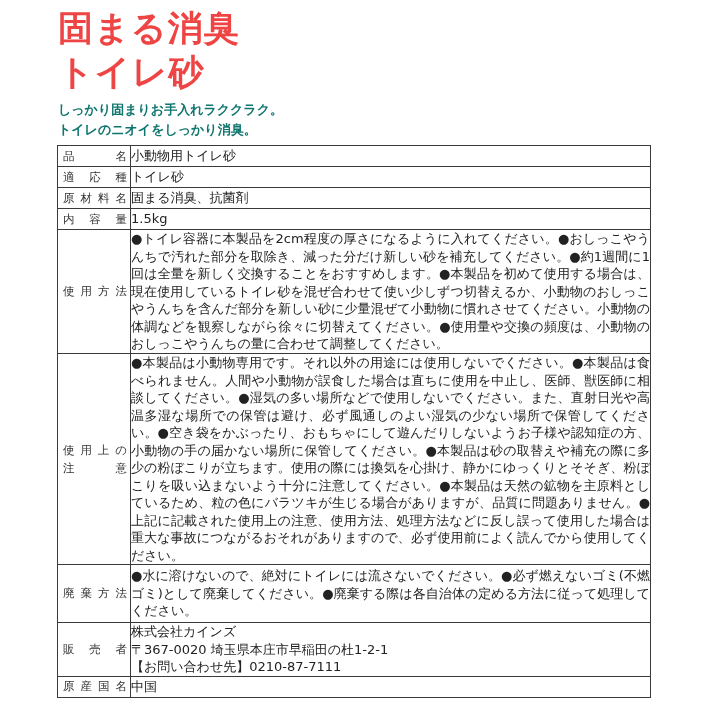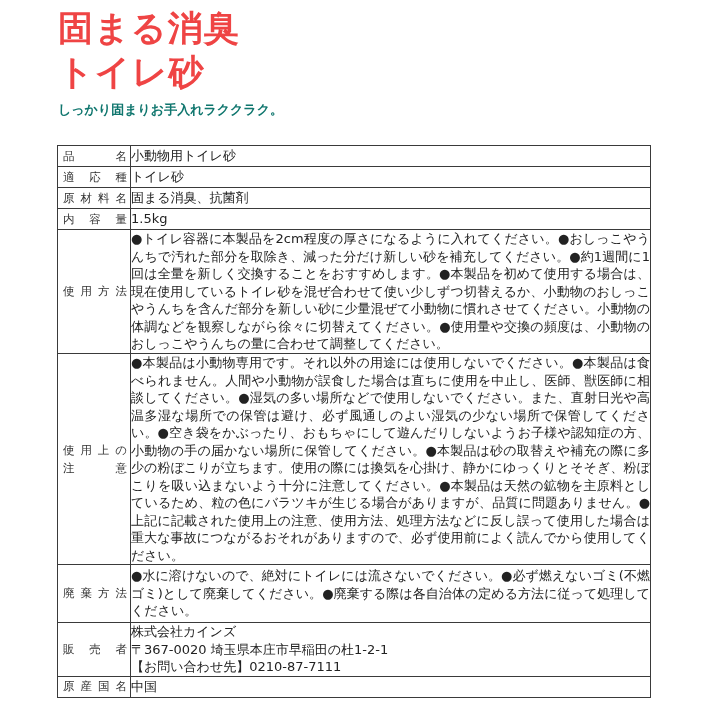--- a/index.html
+++ b/index.html
@@ -25,20 +25,21 @@
 </head>
 <body>
 
 <h1 class="title">
   <div>固まる消臭</div>
   <div>トイレ砂</div>
 </h1>
 
 <div class="subtitle">
   <div>しっかり固まりお手入れラククラク。</div>
+  <div>トイレのニオイをしっかり消臭。</div>
 </div>
 
 <table class="spec">
   <tbody>
     <tr class="r1">
       <td class="lbl">
         <div class="lbl-inner">
           <span>品</span>
           <span>名</span>
         </div>

